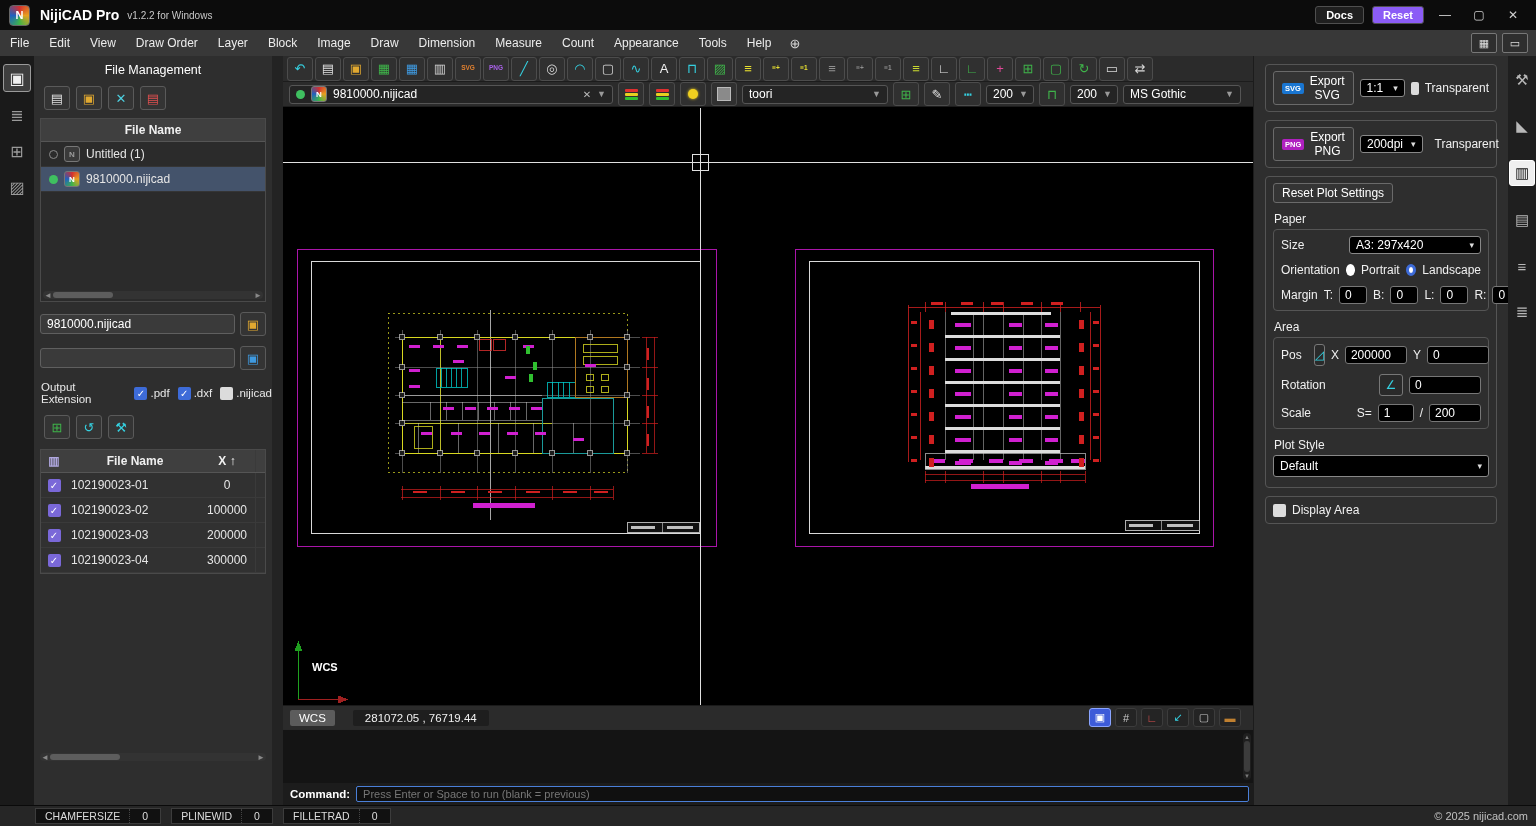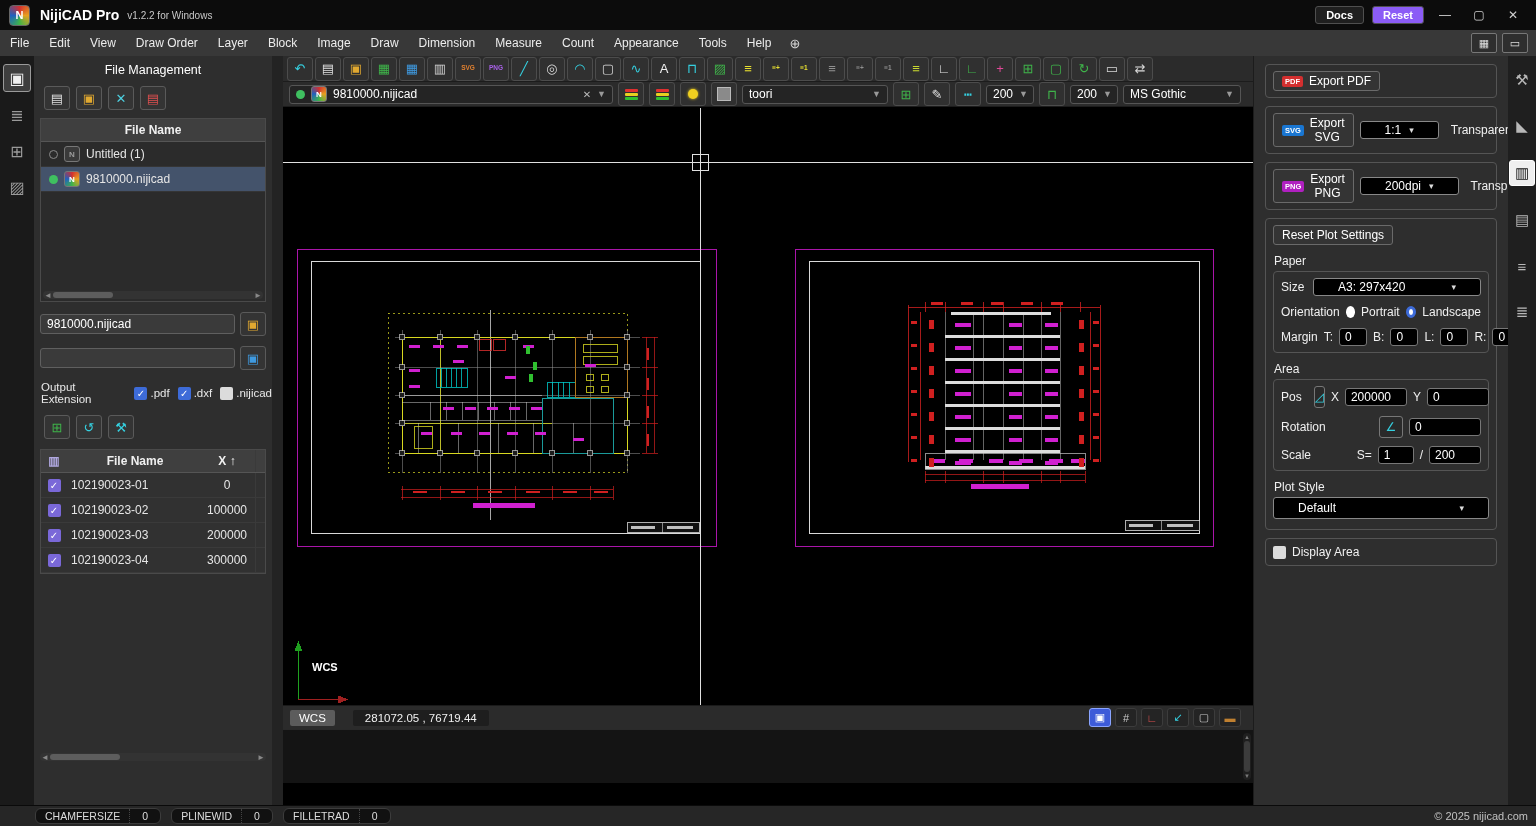--- a/index.html
+++ b/index.html
@@ -100,31 +100,31 @@
             color:#888;font-size:11px;padding:0 6px;box-sizing:border-box;font-family:"Liberation Sans",sans-serif;}
   .cmdinput::placeholder{color:#777;}
   
   .right-panel{position:absolute;left:1253px;top:56px;width:255px;height:749px;background:#2e2e2e;box-sizing:border-box;border-left:1px solid #1c1c1c;}
   .rp-inner{padding:0 11px;}
   .group{border:1px solid #555;border-radius:4px;margin-top:8px;padding:6px 7px;}
   .rowline{display:flex;align-items:center;gap:6px;}
   .pbtn{background:#343434;border:1px solid #6a6a6a;border-radius:3px;color:#fff;font-size:12px;padding:2px 8px;display:inline-flex;align-items:center;gap:6px;}
   .badge{font-size:7.5px;font-weight:bold;padding:1px 3px;border-radius:2px;color:#fff;}
   .b-pdf{background:#d32f2f;} .b-svg{background:#1976d2;} .b-png{background:#b020c0;}
-  .ddl{background:#000;border:1px solid #888;border-radius:3px;color:#fff;font-size:12px;padding:1px 24px;display:inline-flex;align-items:center;gap:8px;}
+  .ddl{background:#000;border:1px solid #888;border-radius:3px;color:#fff;font-size:12px;padding:1px 6px;display:inline-flex;align-items:center;gap:8px;}
   .ddl .car{font-size:9px;color:#ddd;margin-left:auto;}
   .inp{background:#000;border:1px solid #777;border-radius:3px;color:#fff;font-size:12px;padding:1px 5px;box-sizing:border-box;height:18px;}
   .lab{font-size:12px;color:#f0f0f0;}
   .seclab{font-size:12px;color:#f0f0f0;margin:9px 0 3px 1px;}
   .radio{width:12px;height:12px;border-radius:50%;background:#fff;box-sizing:border-box;display:inline-block;}
   .radio.sel{border:3.5px solid #3d6bd8;}
   .pickbtn{width:22px;height:20px;background:#2a2a2a;border:1px solid #777;border-radius:3px;display:flex;align-items:center;justify-content:center;color:#35d0e0;font-size:12px;}
   
   .bottombar{position:absolute;left:0;top:805px;width:1536px;height:21px;background:#262626;display:flex;align-items:center;border-top:1px solid #0a0a0a;box-sizing:border-box;}
-  .bv{display:flex;align-items:center;margin-left:10px;background:#111;border:1px solid #3c3c3c;border-radius:6px;overflow:hidden;}
+  .bv{display:flex;align-items:center;margin-left:10px;background:#111;border:1px solid #3c3c3c;border-radius:0;overflow:hidden;}
   .bv .l{padding:1px 9px;font-size:10.5px;color:#ddd;border-right:1px dotted #444;}
   .bv .v{padding:1px 0;width:30px;text-align:center;font-size:10.5px;color:#ddd;}
   .copyright{margin-left:auto;margin-right:8px;font-size:11px;color:#c0c0c0;}
   .splitter{position:absolute;left:272px;top:56px;width:11px;height:749px;background:#232323;}
 </style>
 </head>
 <body>
 
 <div id="root">
 
@@ -763,30 +763,28 @@
     <div class="console">
       <div id="console-lines">
         </div>
       <div class="console-sb">
         <span>▲</span>
           <span class="vthumb"></span>
           <span>▼</span>
       </div>
     </div>
 
+    <div class="cmdrow">
+      <span class="cmdlabel">Command:</span>
+      <input class="cmdinput" placeholder="Press Enter or Space to run (blank = previous)" style="">
+    </div>
   </div>
 
   <div class="right-panel">
     <div class="rp-inner">
-      <div class="group rowline">
-        <button class="pbtn">
-          <span class="badge b-pdf">PDF</span>
-          <span>Export PDF</span>
-        </button>
-      </div>
       <div class="group rowline">
         <button class="pbtn">
           <span class="badge b-svg">SVG</span>
           <span>Export SVG</span>
         </button>
         <span class="ddl" style="width:52px;">
           <span>1:1</span>
             <span class="car">▾</span>
         </span>
         <span class="cb empty"></span>

